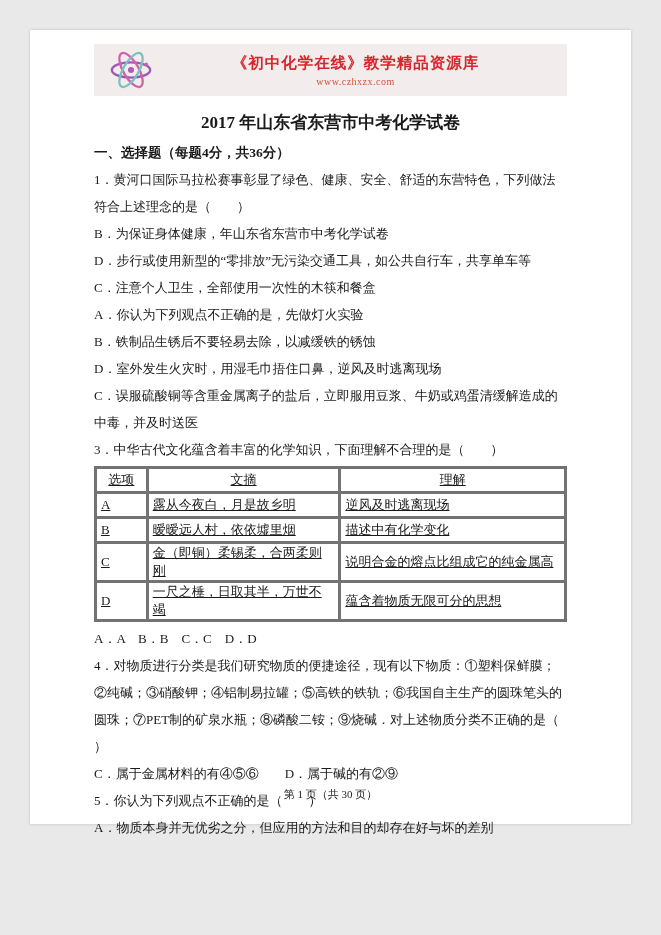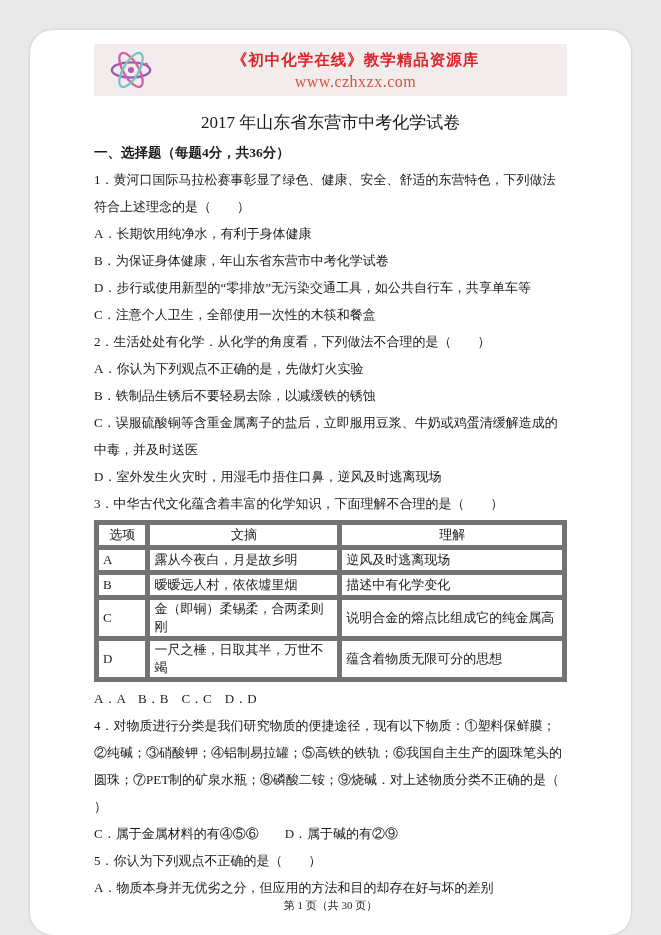--- a/index.html
+++ b/index.html
@@ -8,51 +8,50 @@
     width: 661px;
     height: 935px;
     background: #e9e9e9;
     font-family: "Liberation Serif", serif;
     color: #1a1a1a;
     overflow: hidden;
   }
   .page {
     position: relative;
     width: 601px;
-    height: 905px;
+    height: 794px;
     margin: 30px auto 0;
     background: #ffffff;
     padding: 14px 64px 0;
     box-shadow: 0 0 3px rgba(0,0,0,0.18);
-    border-radius: 23px;
   }
   .banner {
     display: flex;
     align-items: center;
     background: #f2edec;
     height: 52px;
     padding: 2px 10px;
   }
   .logo { flex: 0 0 auto; display: flex; margin-left: 4px; }
   .banner-text { flex: 1; text-align: center; }
   .brand {
     color: #d9262c;
     font-weight: bold;
     font-size: 15.5px;
     letter-spacing: 1px;
   }
   .url {
     color: #d0543c;
-    font-size: 16px;
+    font-size: 10px;
     margin-top: 2px;
     letter-spacing: 0.5px;
   }
   .title {
     text-align: center;
-    font-weight: normal;
+    font-weight: bold;
     font-size: 17px;
     margin: 13px 0 3px;
     line-height: 27px;
   }
   .section {
     font-weight: bold;
     font-size: 13.5px;
     line-height: 27px;
     margin: 0;
   }
@@ -62,24 +61,25 @@
     line-height: 27px;
     word-break: break-all;
   }
   table.qtable {
     width: 100%;
     border-collapse: collapse;
     margin: 3px 0;
     font-size: 13px;
   }
   .qtable th, .qtable td {
-    border: 5px solid #737373;
+    border: 3px solid #737373;
     height: 25px;
     padding: 0 4px;
     font-weight: normal;
+    text-decoration: underline;
   }
   .footer {
     position: absolute;
     bottom: 22px;
     left: 0;
     right: 0;
     text-align: center;
     font-size: 11px;
     color: #222;
   }
@@ -105,30 +105,28 @@
       <div class="brand">《初中化学在线》教学精品资源库</div>
       <div class="url">www.czhxzx.com</div>
     </div>
   </div>
 
   <div class="title">2017 年山东省东营市中考化学试卷</div>
 
   <p class="section">一、选择题（每题4分，共36分）</p>
 
   <p class="line">1．黄河口国际马拉松赛事彰显了绿色、健康、安全、舒适的东营特色，下列做法符合上述理念的是（　　）</p>
-  <p class="line">A．长期饮用纯净水，有利于身体健康</p>
   <p class="line">B．为保证身体健康，年山东省东营市中考化学试卷</p>
   <p class="line">D．步行或使用新型的“零排放”无污染交通工具，如公共自行车，共享单车等</p>
   <p class="line">C．注意个人卫生，全部使用一次性的木筷和餐盒</p>
 
-  <p class="line">2．生活处处有化学．从化学的角度看，下列做法不合理的是（　　）</p>
   <p class="line">A．你认为下列观点不正确的是，先做灯火实验</p>
   <p class="line">B．铁制品生锈后不要轻易去除，以减缓铁的锈蚀</p>
+  <p class="line">D．室外发生火灾时，用湿毛巾捂住口鼻，逆风及时逃离现场</p>
   <p class="line">C．误服硫酸铜等含重金属离子的盐后，立即服用豆浆、牛奶或鸡蛋清缓解造成的中毒，并及时送医</p>
-  <p class="line">D．室外发生火灾时，用湿毛巾捂住口鼻，逆风及时逃离现场</p>
 
   <p class="line">3．中华古代文化蕴含着丰富的化学知识，下面理解不合理的是（　　）</p>
 
   <table class="qtable">
     <colgroup>
       <col style="width:11%">
       <col style="width:41%">
       <col style="width:48%">
     </colgroup>
     <thead>

